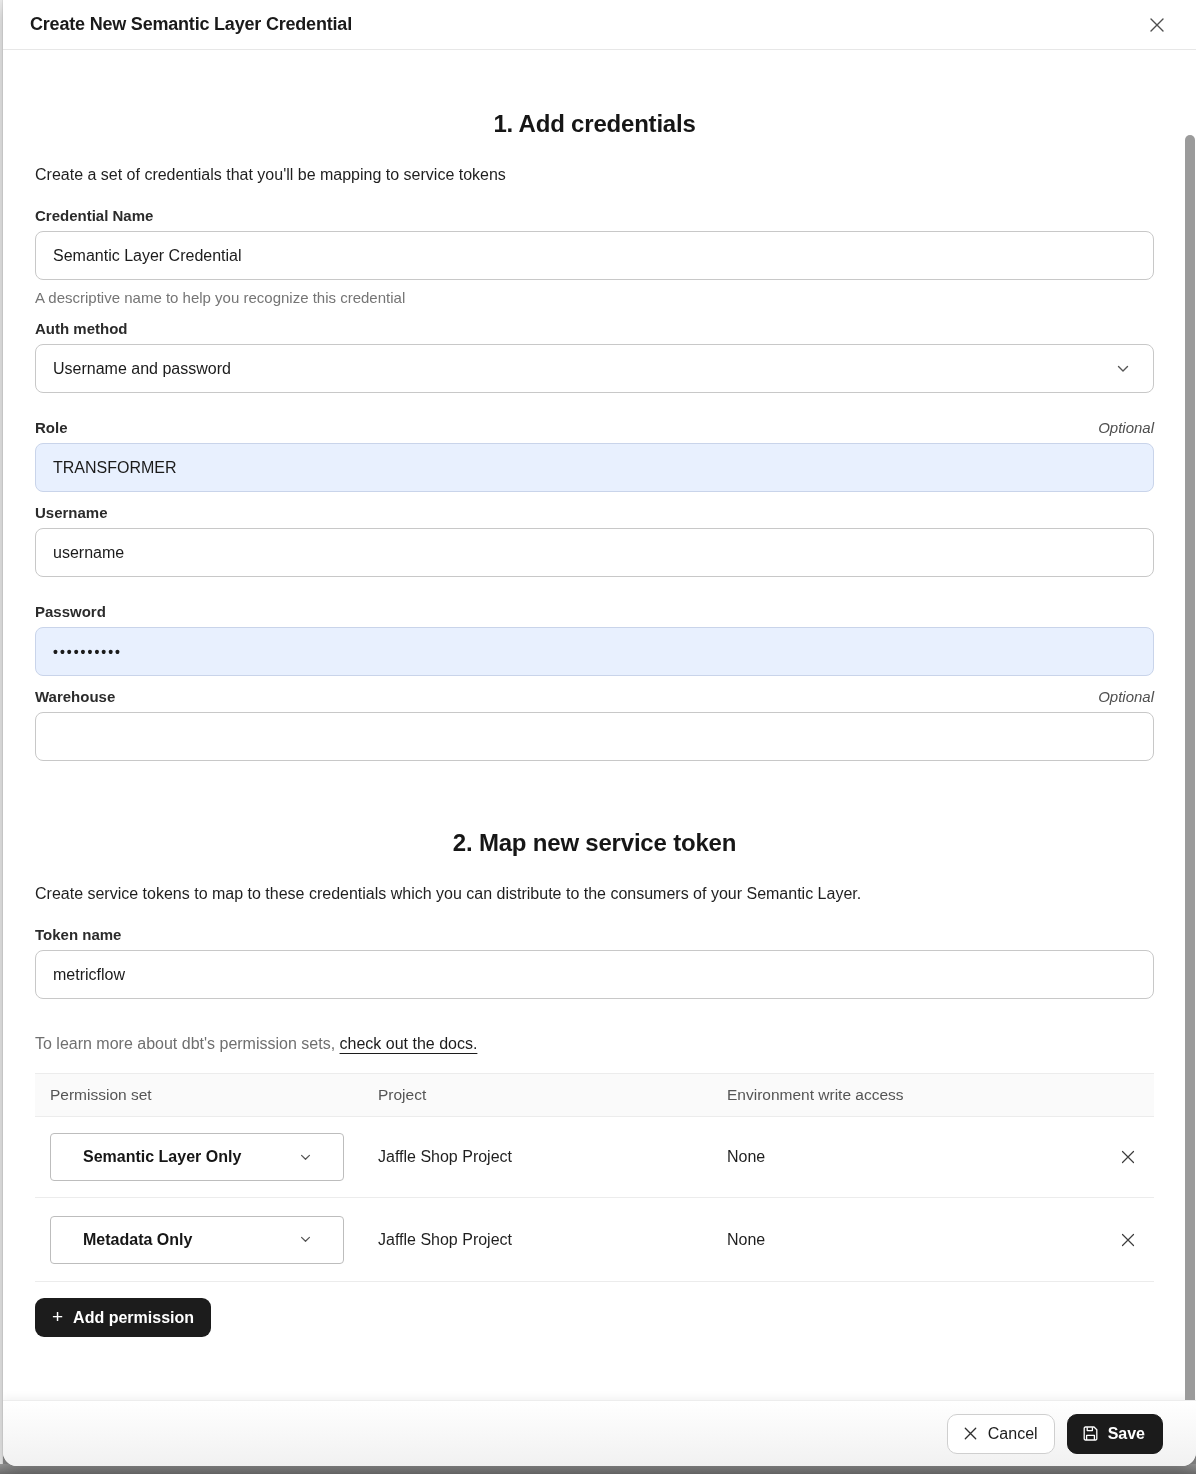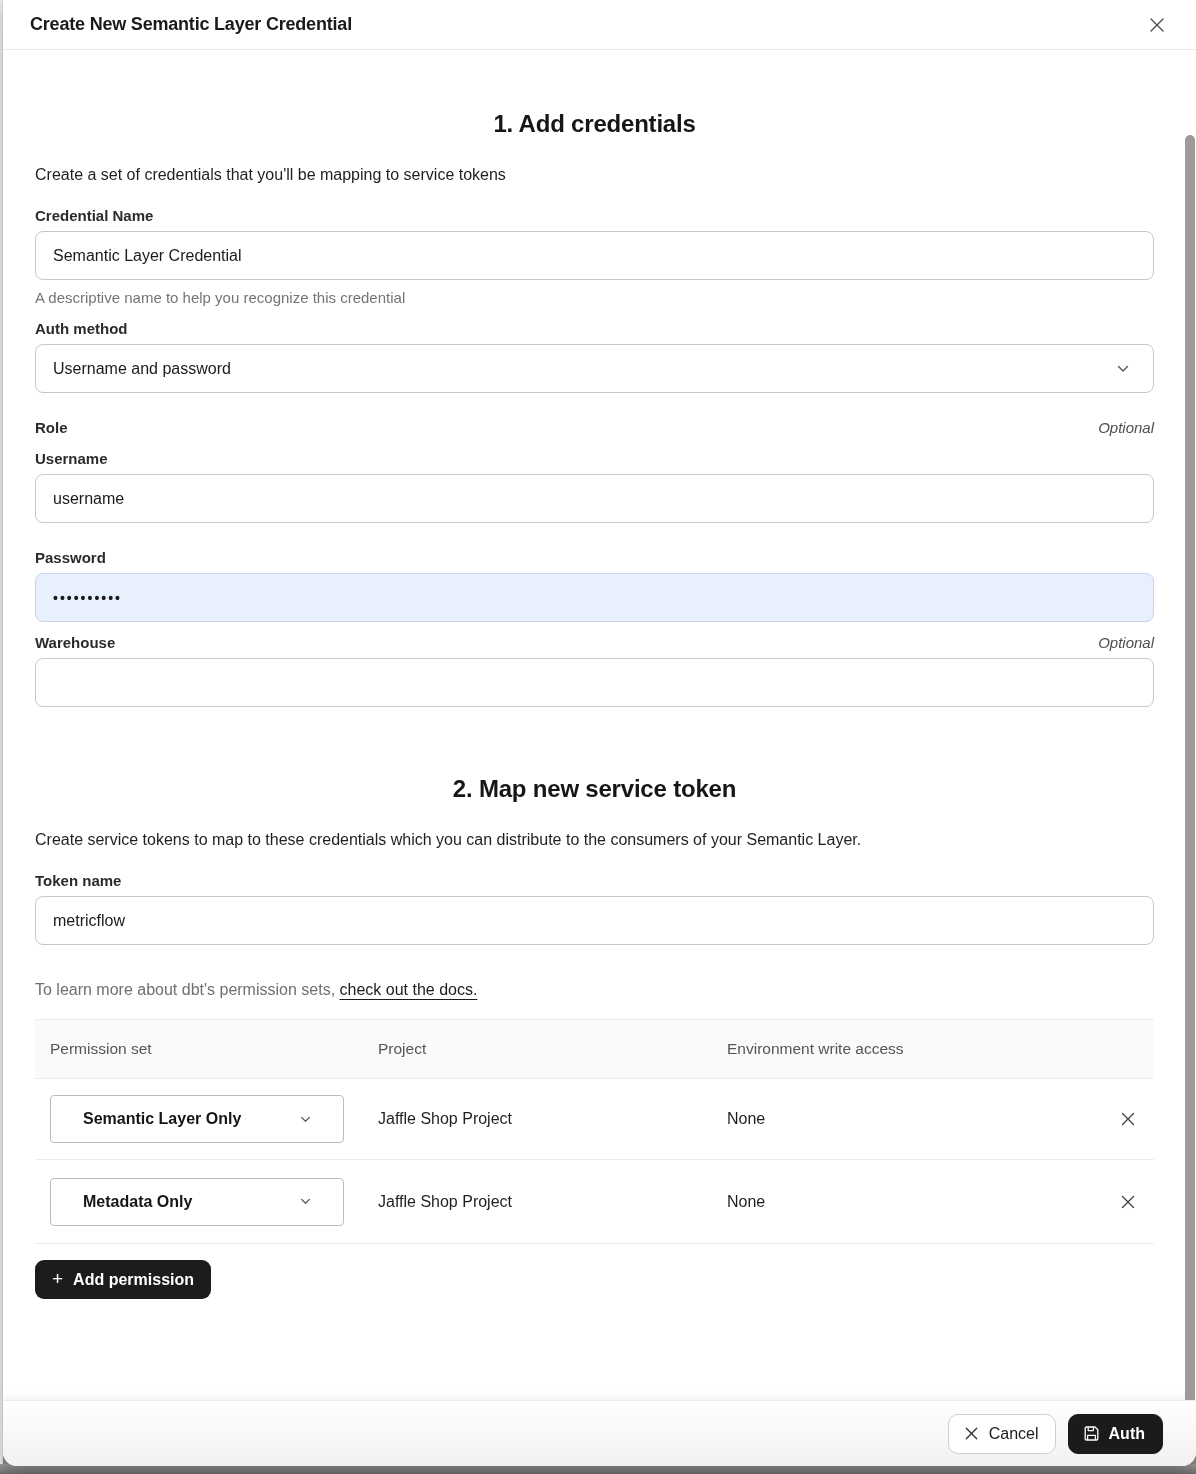--- a/index.html
+++ b/index.html
@@ -46,21 +46,21 @@
 
   .select-box { display:flex; align-items:center; justify-content:space-between; cursor:pointer; }
   .autofill { background:#e8f0fe; border-color:#c9d4ea; }
   .password-input { font-size:14px; letter-spacing:2px; font-weight:700; }
 
   .docs-line { margin-top:34px; font-size:16px; color:#6f6f6f; line-height:21px; }
   .docs-link { color:#1c1c1c; font-weight:500; text-decoration:underline; text-underline-offset:4px; cursor:pointer; }
 
   .perm-table { margin-top:19px; }
   .perm-head { display:grid; grid-template-columns:343px 349px 1fr 44px; align-items:center;
-               height:60px; background:#fafafa; border-top:1px solid #ececec; border-bottom:1px solid #ececec; }
+               height:44px; background:#fafafa; border-top:1px solid #ececec; border-bottom:1px solid #ececec; }
   .perm-head .th { font-size:15.5px; color:#555555; font-weight:400; }
   .th-first, .td-first { padding-left:15px; }
   .perm-row { display:grid; grid-template-columns:343px 349px 1fr 44px; align-items:center; height:80px; }
   .perm-row + .perm-row { border-top:1px solid #ececec; height:84px; }
   .row-select { width:294px; height:48px; border:1px solid #bdbdbd; border-radius:4px; background:#fff;
                 display:flex; align-items:center; justify-content:space-between; padding:0 32px; cursor:pointer; }
   .row-select .sel-text { font-size:16px; font-weight:700; color:#161616; }
   .cell-text { font-size:16px; color:#1f1f1f; }
   .row-delete { width:36px; height:36px; display:flex; align-items:center; justify-content:center; background:none; border:none; cursor:pointer; }
 
@@ -115,20 +115,21 @@
         <svg width="12" height="8" viewBox="0 0 12 8">
             <path d="M1.5 1.5 L6 6 L10.5 1.5" stroke="#555" stroke-width="1.4" fill="none" stroke-linecap="round" stroke-linejoin="round"></path>
           </svg>
       </span>
     </div>
 
     <div class="label-row mt-label-row">
       <span class="field-label">Role</span>
       <span class="optional">Optional</span>
     </div>
+    <input class="text-input mt-input autofill" type="text" value="TRANSFORMER" style="">
 
     <div class="field-label mt-label-lg">Username</div>
     <input class="text-input mt-input" type="text" value="username" style="">
 
     <div class="field-label mt-label-row">Password</div>
     <input class="text-input mt-input autofill password-input" type="text" value="••••••••••" style="">
 
     <div class="label-row mt-label-lg">
       <span class="field-label">Warehouse</span>
       <span class="optional">Optional</span>
@@ -215,17 +216,17 @@
       <span>Cancel</span>
     </button>
     <button class="btn btn-save">
       <span style="display:flex;">
         <svg width="17" height="17" viewBox="0 0 17 17">
           <path d="M2.2 3.2 a1.2 1.2 0 0 1 1.2 -1.2 h8.6 l2.8 2.8 v9 a1.2 1.2 0 0 1 -1.2 1.2 h-10.2 a1.2 1.2 0 0 1 -1.2 -1.2 z" stroke="#ffffff" stroke-width="1.3" fill="none" stroke-linejoin="round"></path>
           <path d="M5.2 2.2 v3.4 h5.2 v-3.4" stroke="#ffffff" stroke-width="1.3" fill="none" stroke-linejoin="round"></path>
           <path d="M4.6 15 v-4.6 h7.8 v4.6" stroke="#ffffff" stroke-width="1.3" fill="none" stroke-linejoin="round"></path>
         </svg>
       </span>
-      <span>Auth</span>
+      <span>Save</span>
     </button>
   </div>
 
 </div>
 
 </body></html>

